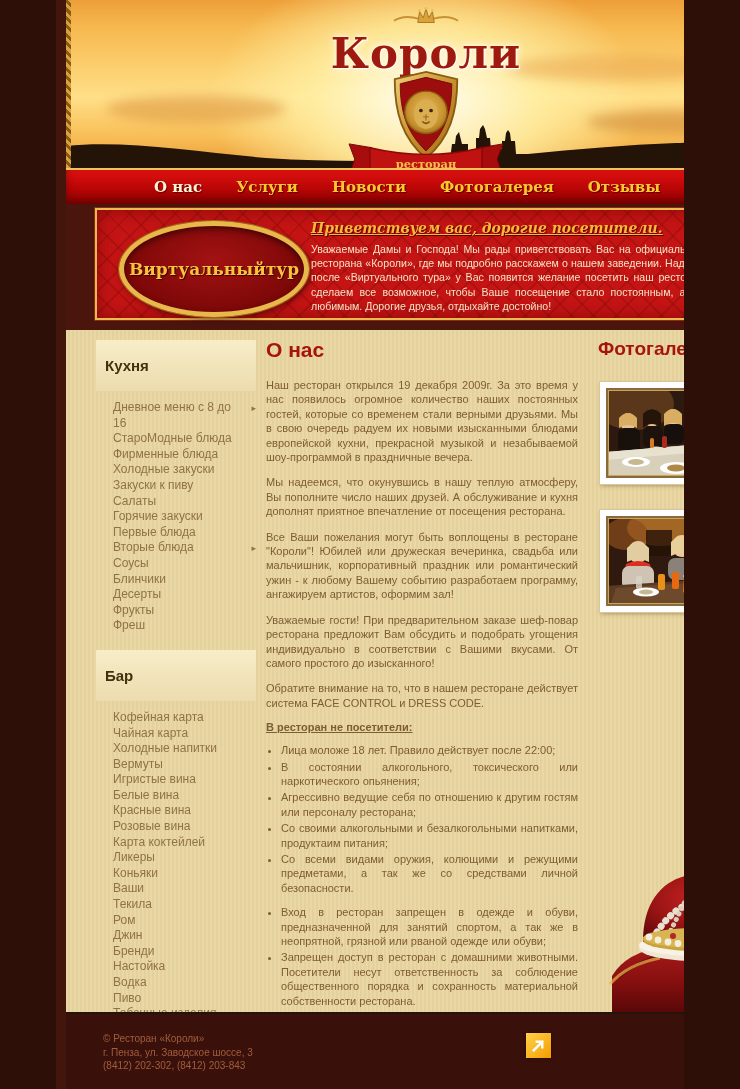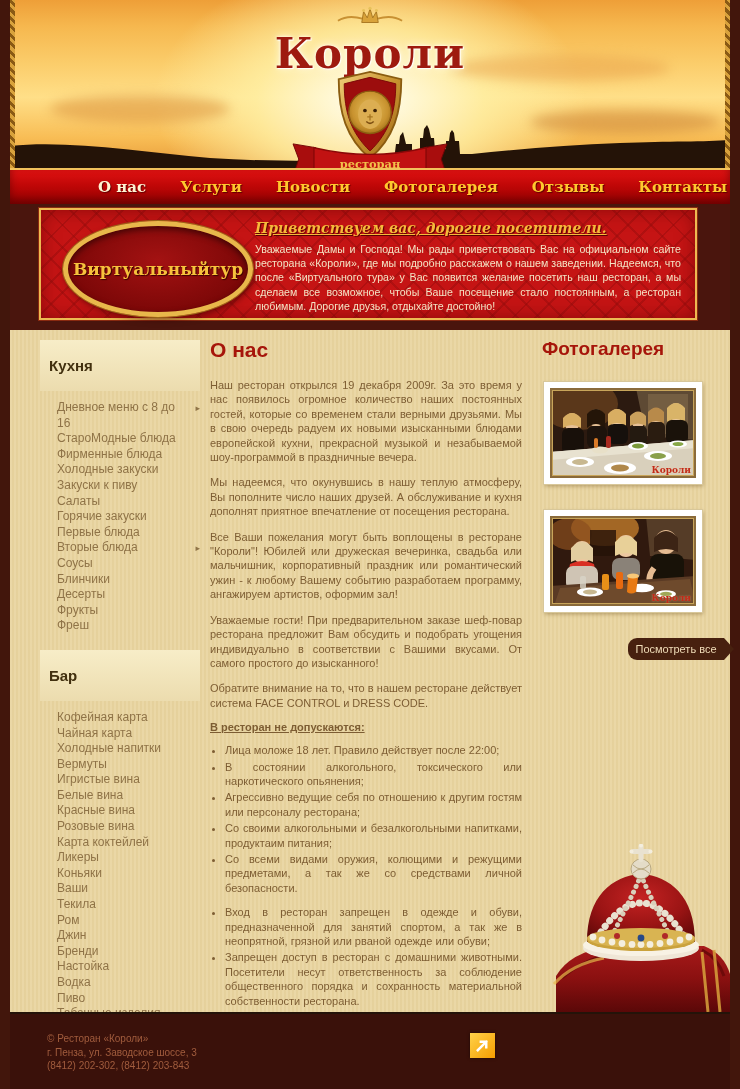--- a/index.html
+++ b/index.html
@@ -1,17 +1,17 @@
 <!DOCTYPE html>
 <html lang="ru"><head>
 <meta charset="utf-8">
 <style>
   html,body{margin:0;padding:0;}
   body{font-family:"Liberation Sans",sans-serif;background:#2e0f08;}
-  .page{position:relative;width:740px;height:1089px;margin:0 auto;background:#42160c;overflow:hidden;}
+  .page{position:relative;width:628px;height:1089px;margin:0 auto;background:#42160c;overflow:hidden;}
   .inner{position:absolute;left:10px;top:0;width:720px;height:1089px;}
 
   
   .header{position:relative;height:168px;overflow:hidden;
     background:
       radial-gradient(ellipse 300px 190px at 50% 60%, rgba(255,255,245,.95), rgba(255,240,165,.8) 38%, rgba(255,205,90,0) 72%),
       linear-gradient(180deg,#ee9f38 0%,#f6b84f 16%,#fbcd6b 38%,#ffdf88 58%,#f8bd55 82%,#e79a38 100%);}
   .header .goldstrip{position:absolute;top:0;bottom:0;width:5px;z-index:3;
     background:repeating-linear-gradient(45deg,#d8a23c 0 3px,#8a5a14 3px 6px);}
   .header .goldstrip.l{left:0;} .header .goldstrip.r{right:0;}
@@ -373,21 +373,21 @@
       <div class="center">
         <h1>О нас</h1>
         <div>
 
         <p>Наш ресторан открылся 19 декабря 2009г. За это время у нас появилось огромное количество наших постоянных гостей, которые со временем стали верными друзьями. Мы в свою очередь радуем их новыми изысканными блюдами европейской кухни, прекрасной музыкой и незабываемой шоу-программой в праздничные вечера.</p>
             <p>Мы надеемся, что окунувшись в нашу теплую атмосферу, Вы пополните число наших друзей. А обслуживание и кухня дополнят приятное впечатление от посещения ресторана.</p>
             <p>Все Ваши пожелания могут быть воплощены в ресторане "Короли"! Юбилей или дружеская вечеринка, свадьба или мальчишник, корпоративный праздник или романтический ужин - к любому Вашему событию разработаем программу, ангажируем артистов, оформим зал!</p>
             <p>Уважаемые гости! При предварительном заказе шеф-повар ресторана предложит Вам обсудить и подобрать угощения индивидуально в соответствии с Вашими вкусами. От самого простого до изысканного!</p>
             <p>Обратите внимание на то, что в нашем ресторане действует система FACE CONTROL и DRESS CODE.</p>
           </div>
-        <div class="u-head">В ресторан не допускаются:</div>
+        <div class="u-head">В ресторан не посетители:</div>
         <ul class="blist">
 
         <li>Лица моложе 18 лет. Правило действует после 22:00;</li>
             <li>В состоянии алкогольного, токсического или наркотического опьянения;</li>
             <li>Агрессивно ведущие себя по отношению к другим гостям или персоналу ресторана;</li>
             <li>Со своими алкогольными и безалкогольными напитками, продуктаим питания;</li>
             <li>Со всеми видами оружия, колющими и режущими предметами, а так же со средствами личной безопасности.</li>
           </ul>
         <ul class="blist">
 

